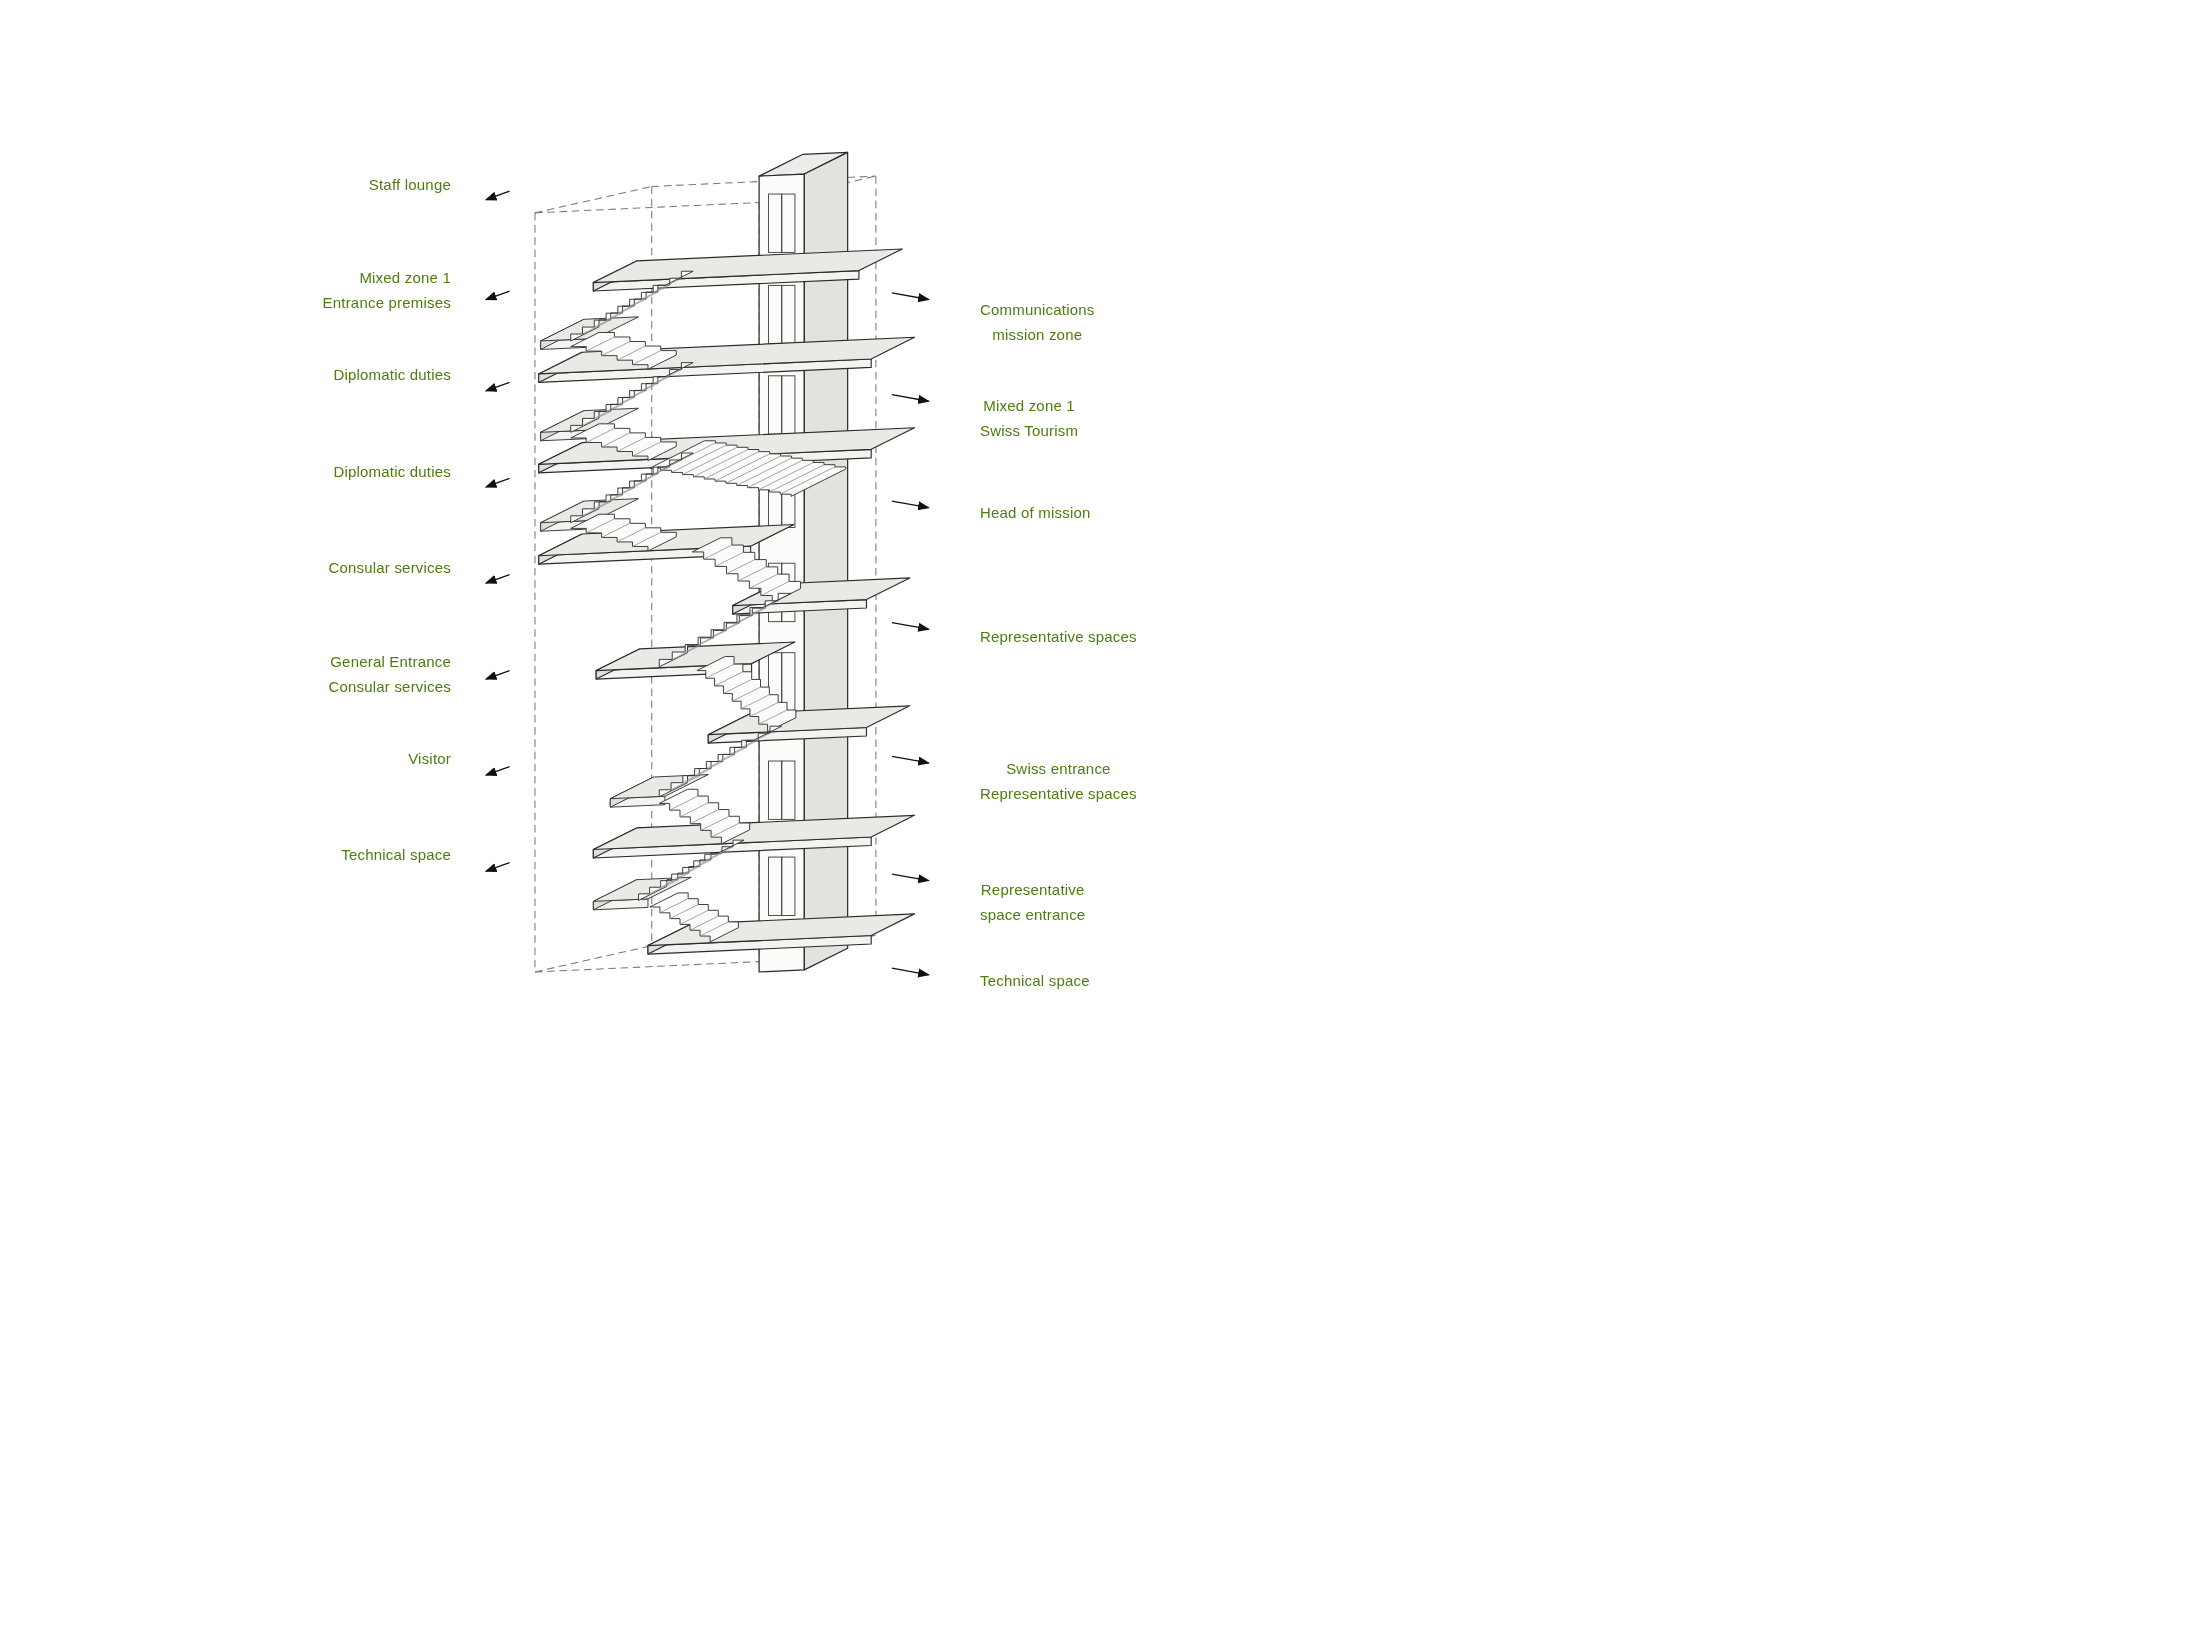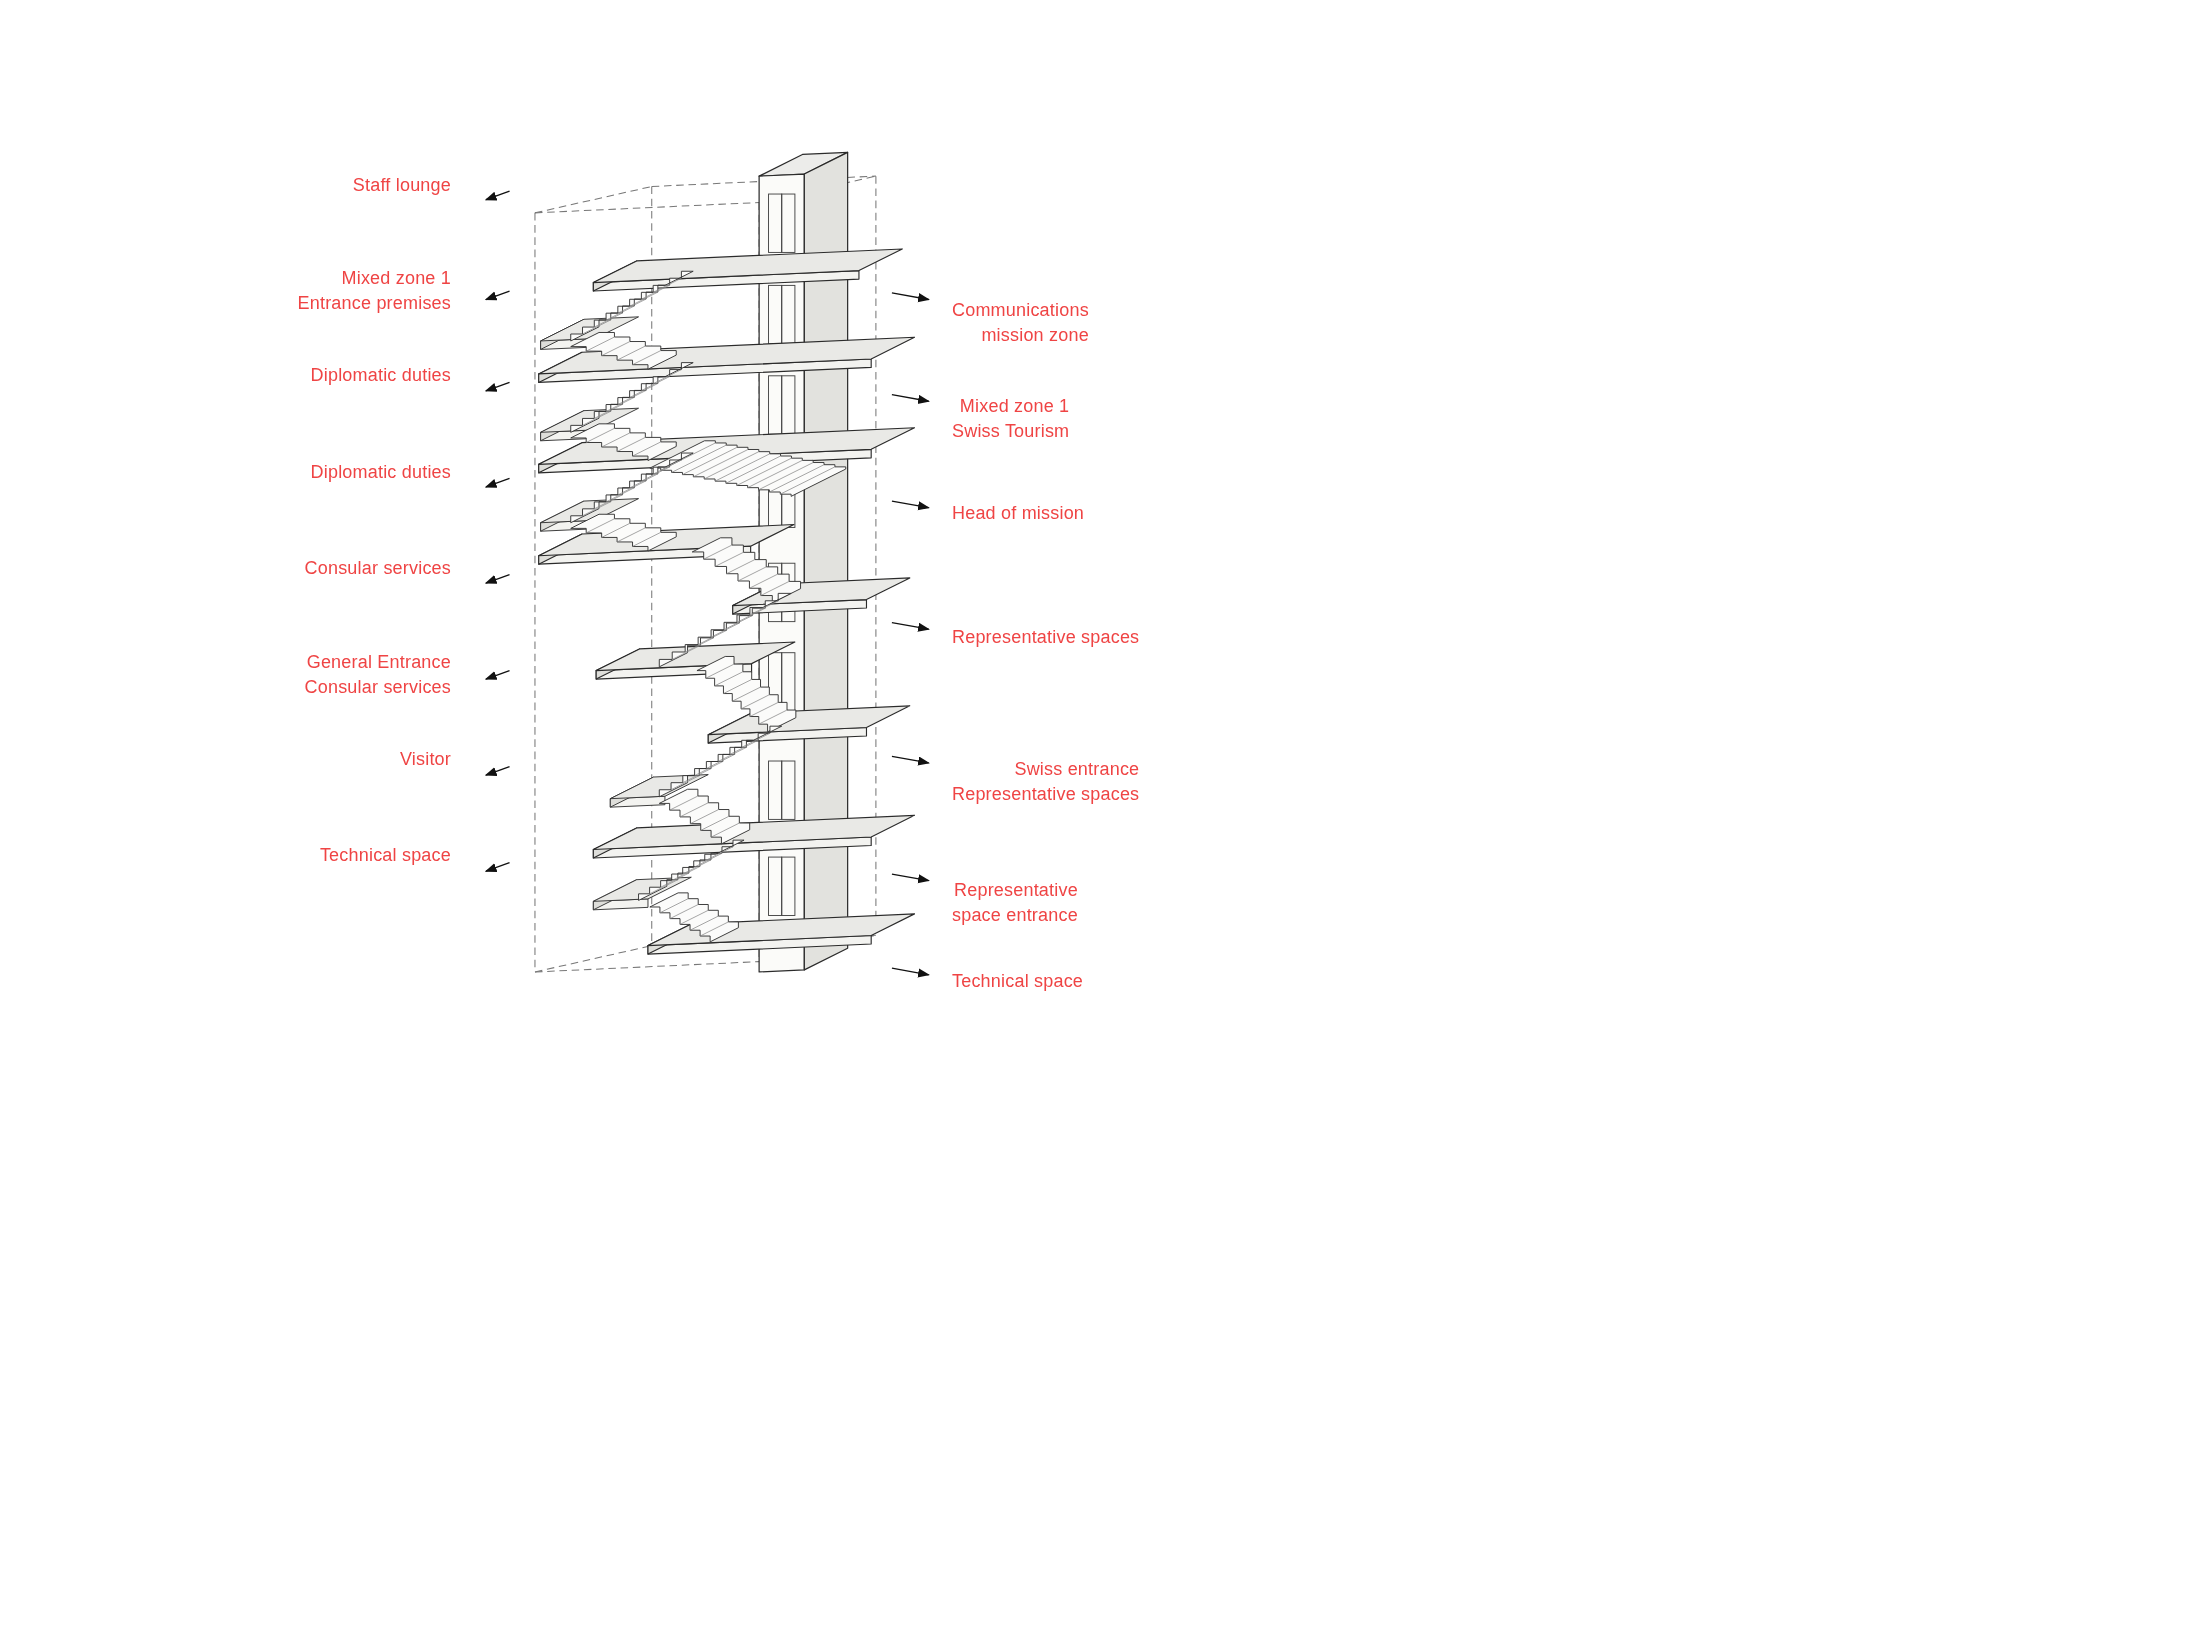--- a/index.html
+++ b/index.html
@@ -1,22 +1,22 @@
 <!DOCTYPE html>
 <html style="font-size:15px"><head>
 <meta charset="utf-8">
 <style>
   *{box-sizing:border-box}
   html,body{margin:0;padding:0}
   body{width:2202px;height:1652px;background:#ffffff;font-family:"Liberation Sans","DejaVu Sans",sans-serif}
   .page{position:relative;width:2202px;height:1652px;overflow:hidden;background:#ffffff}
   #drawing{position:absolute;left:0;top:0;width:2202px;height:1652px}
-  .lbl{position:absolute;color:#ef4444;font-size:18px;line-height:24.5px;letter-spacing:0.2px}
+  .lbl{position:absolute;color:#4d7c0f;font-size:15px;line-height:24.5px;letter-spacing:0.2px}
   .lbl.left{right:1751px;text-align:right;white-space:nowrap}
-  .lbl.right{left:952px;text-align:right;white-space:nowrap}
+  .lbl.right{left:980px;text-align:center;white-space:nowrap}
   .lbl span{display:block}
 </style>
 </head>
 <body>
 
 <div class="page">
 
   <svg id="drawing" viewBox="0 0 2338 1754">
       <defs>
         <marker id="ah" markerWidth="9" markerHeight="8" refX="8" refY="3.5" orient="auto">

